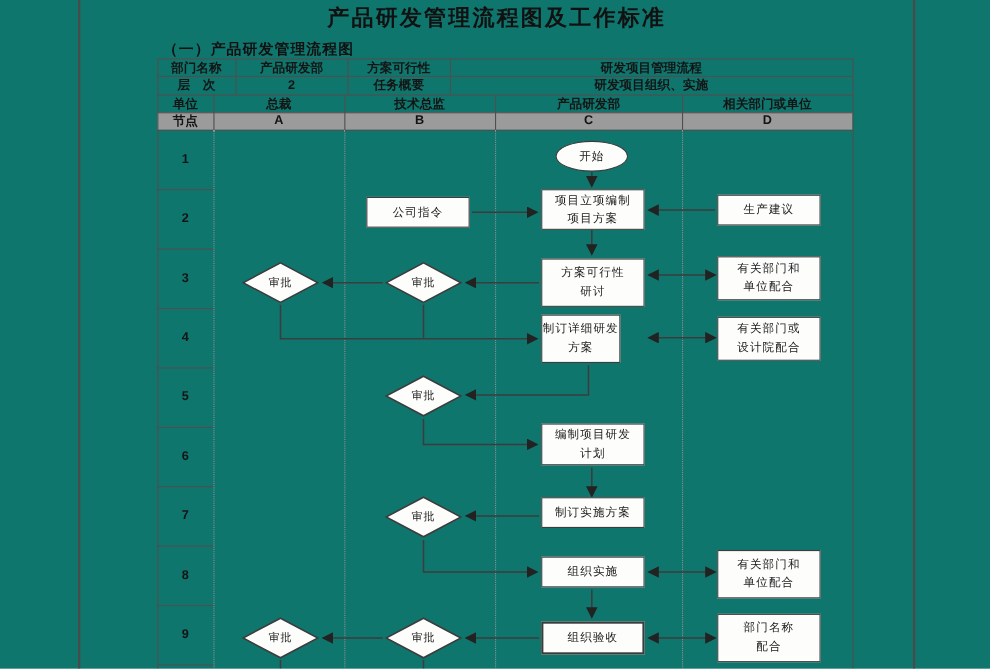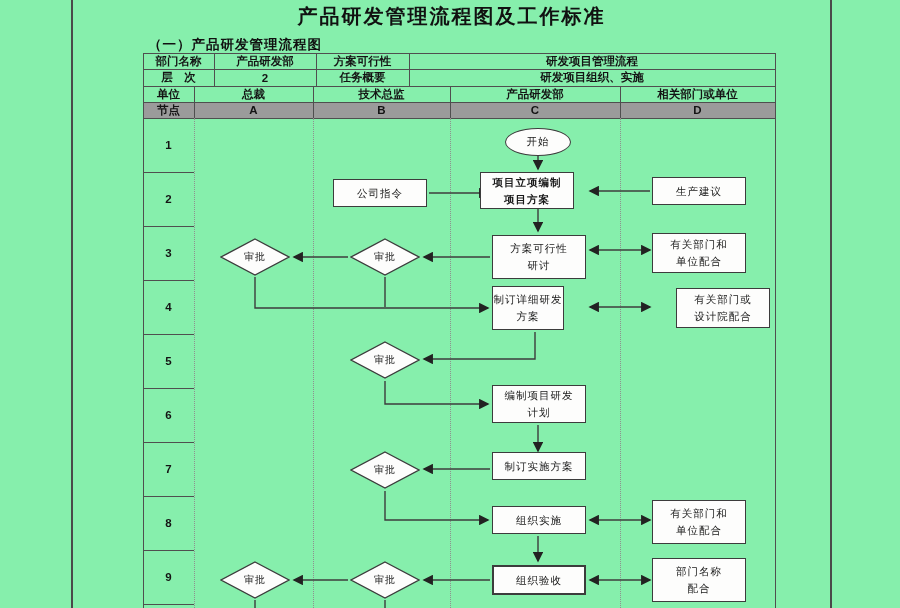--- a/index.html
+++ b/index.html
@@ -1,17 +1,17 @@
 <!DOCTYPE html>
 <html><head>
 <meta charset="utf-8">
 <style>
   html,body{margin:0;padding:0;background:#e8e8e8;}
   .stage{
-    position:relative;width:900px;height:608px;background:#86efac;
+    position:relative;width:900px;height:608px;background:#0f766e;
     overflow:hidden;font-family:"Liberation Sans","DejaVu Sans",sans-serif;
     color:#161616;
   }
   
   .vrule{position:absolute;width:2px;background:#4a4a4a;}
   .hline{position:absolute;height:1px;background:#4f4f4f;}
   .vline{position:absolute;width:1px;background:#4f4f4f;}
   .vdot{position:absolute;width:0;border-left:1px dotted #8f8f8f;}
   
   .title{
@@ -155,21 +155,21 @@
       <line x1="348" y1="580" x2="294" y2="580" marker-end="url(#arr)"></line>
       <line x1="590" y1="580" x2="650" y2="580" marker-start="url(#arr)" marker-end="url(#arr)"></line>
       <line x1="255" y1="600" x2="255" y2="608"></line>
       <line x1="385" y1="600" x2="385" y2="608"></line>
     </g>
   </svg>
 
   <div class="ellipse" style="left:505px;top:128px;width:66px;height:28px;">开始</div>
 
   <div class="fbox" style="left:333px;top:179px;width:94px;height:28px;">公司指令</div>
-  <div class="fbox" style="left:480px;top:172px;width:94px;height:37px;font-weight:bold;">项目立项编制
+  <div class="fbox" style="left:492px;top:172px;width:94px;height:37px;">项目立项编制
 项目方案</div>
   <div class="fbox" style="left:652px;top:177px;width:94px;height:28px;">生产建议</div>
 
   <div class="diamond" style="left:220px;top:238px;">
     <svg width="70" height="38" viewBox="0 0 70 38">
         <polygon points="35,1 69,19 35,37 1,19" fill="#fdfdfc" stroke="#3c3c3c" stroke-width="1.4"></polygon>
       </svg>
     <span class="dlabel">审批</span>
   </div>
   <div class="diamond" style="left:350px;top:238px;">
@@ -178,21 +178,21 @@
       </svg>
     <span class="dlabel">审批</span>
   </div>
   <div class="fbox" style="left:492px;top:235px;width:94px;height:44px;">方案可行性
 研讨</div>
   <div class="fbox" style="left:652px;top:233px;width:94px;height:40px;">有关部门和
 单位配合</div>
 
   <div class="fbox" style="left:492px;top:286px;width:72px;height:44px;">制订详细研发
 方案</div>
-  <div class="fbox" style="left:652px;top:288px;width:94px;height:40px;margin-left:24px;">有关部门或
+  <div class="fbox" style="left:652px;top:288px;width:94px;height:40px;">有关部门或
 设计院配合</div>
 
   <div class="diamond" style="left:350px;top:341px;">
     <svg width="70" height="38" viewBox="0 0 70 38">
         <polygon points="35,1 69,19 35,37 1,19" fill="#fdfdfc" stroke="#3c3c3c" stroke-width="1.4"></polygon>
       </svg>
     <span class="dlabel">审批</span>
   </div>
 
   <div class="fbox" style="left:492px;top:385px;width:94px;height:38px;">编制项目研发

